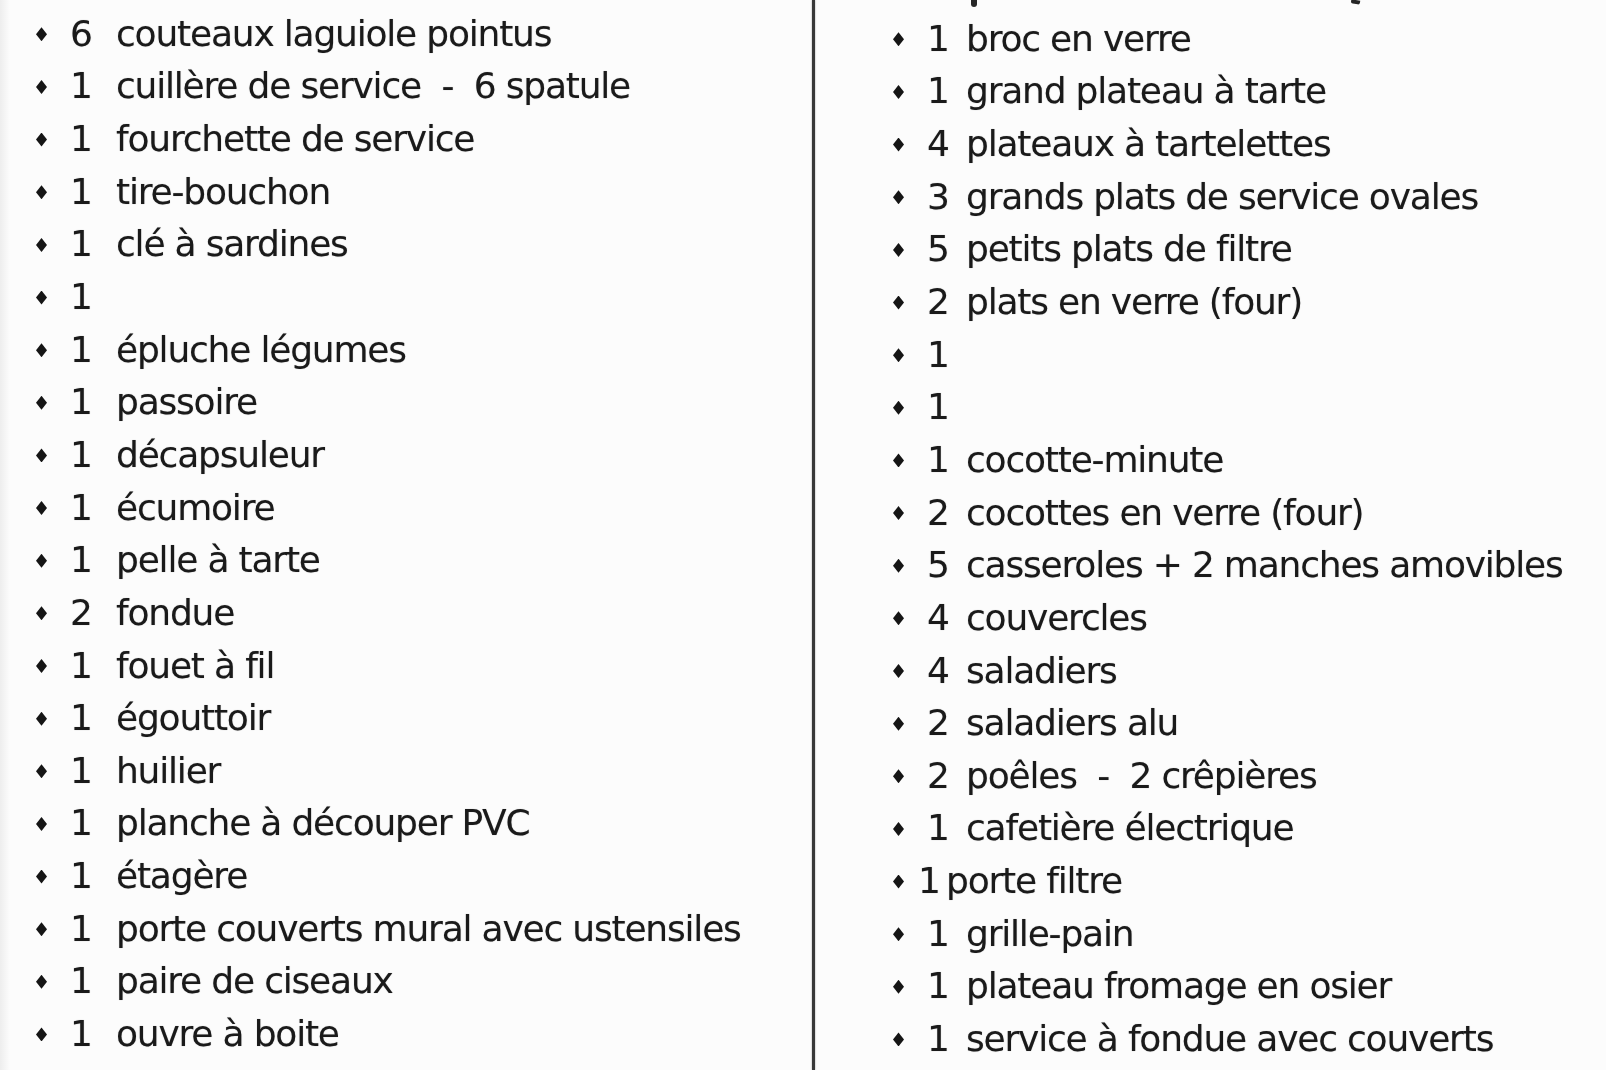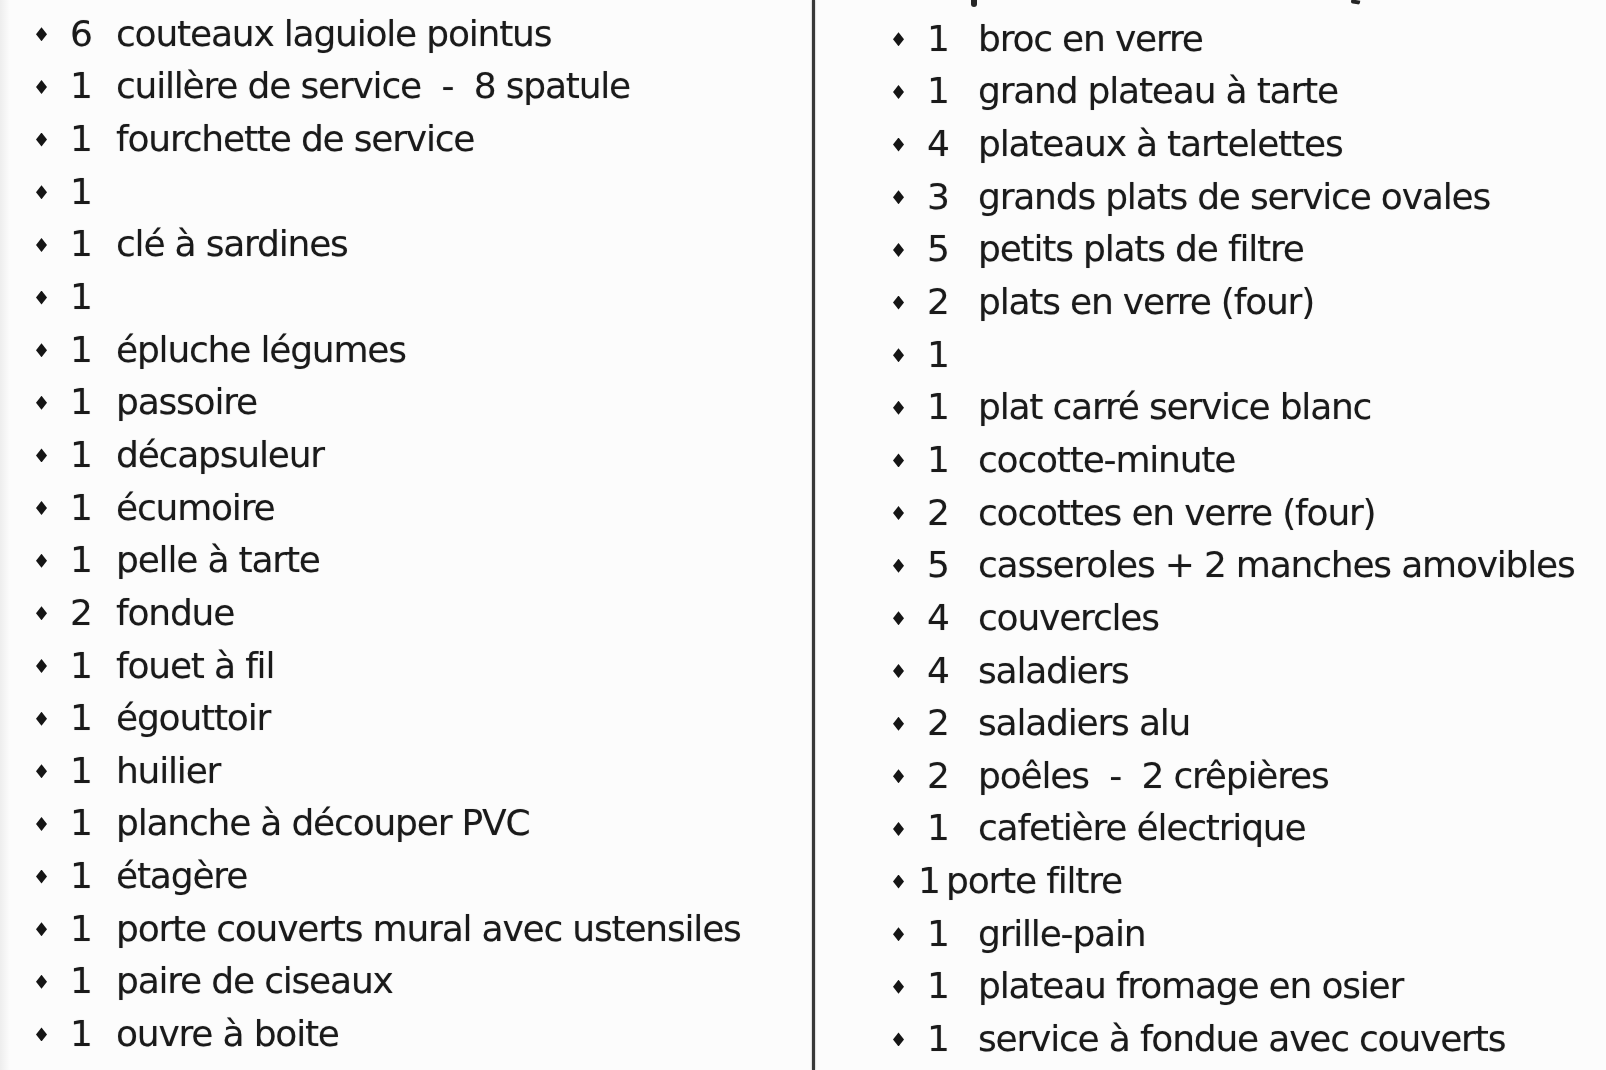--- a/index.html
+++ b/index.html
@@ -62,21 +62,21 @@
     font-size: 36px;
     letter-spacing: -1px;
     text-shadow: 0 0 1px rgba(0,0,0,0.35);
   }
   .label {
     font-size: 36px;
     letter-spacing: -1.2px;
     text-shadow: 0 0 1px rgba(0,0,0,0.35);
   }
   .col-left  .label { margin-left: 15px; }
-  .col-right .label { margin-left: 20px; }
+  .col-right .label { margin-left: 8px; }
   
   .row.tight .qty   { width: 24px; margin-left: 12px; text-align: right; }
   .row.tight .label { margin-left: 6px !important; }
   
   .fragment {
     position: absolute;
     top: 0;
     background: #262626;
     pointer-events: none;
   }
@@ -92,32 +92,33 @@
   <div class="col col-left">
   <div class="row">
     <span class="bullet"></span>
     <span class="qty">6</span>
     <span class="label">couteaux laguiole pointus</span>
   </div>
 
   <div class="row">
     <span class="bullet"></span>
     <span class="qty">1</span>
-    <span class="label">cuillère de service  -  8 spatule</span>
+    <span class="label">cuillère de service  -  6 spatule</span>
   </div>
 
   <div class="row">
     <span class="bullet"></span>
     <span class="qty">1</span>
     <span class="label">fourchette de service</span>
   </div>
 
   <div class="row">
     <span class="bullet"></span>
     <span class="qty">1</span>
+    <span class="label">tire-bouchon</span>
   </div>
 
   <div class="row">
     <span class="bullet"></span>
     <span class="qty">1</span>
     <span class="label">clé à sardines</span>
   </div>
 
   <div class="row">
     <span class="bullet"></span>
@@ -249,21 +250,20 @@
   </div>
 
   <div class="row">
     <span class="bullet"></span>
     <span class="qty">1</span>
   </div>
 
   <div class="row">
     <span class="bullet"></span>
     <span class="qty">1</span>
-    <span class="label">plat carré service blanc</span>
   </div>
 
   <div class="row">
     <span class="bullet"></span>
     <span class="qty">1</span>
     <span class="label">cocotte-minute</span>
   </div>
 
   <div class="row">
     <span class="bullet"></span>

